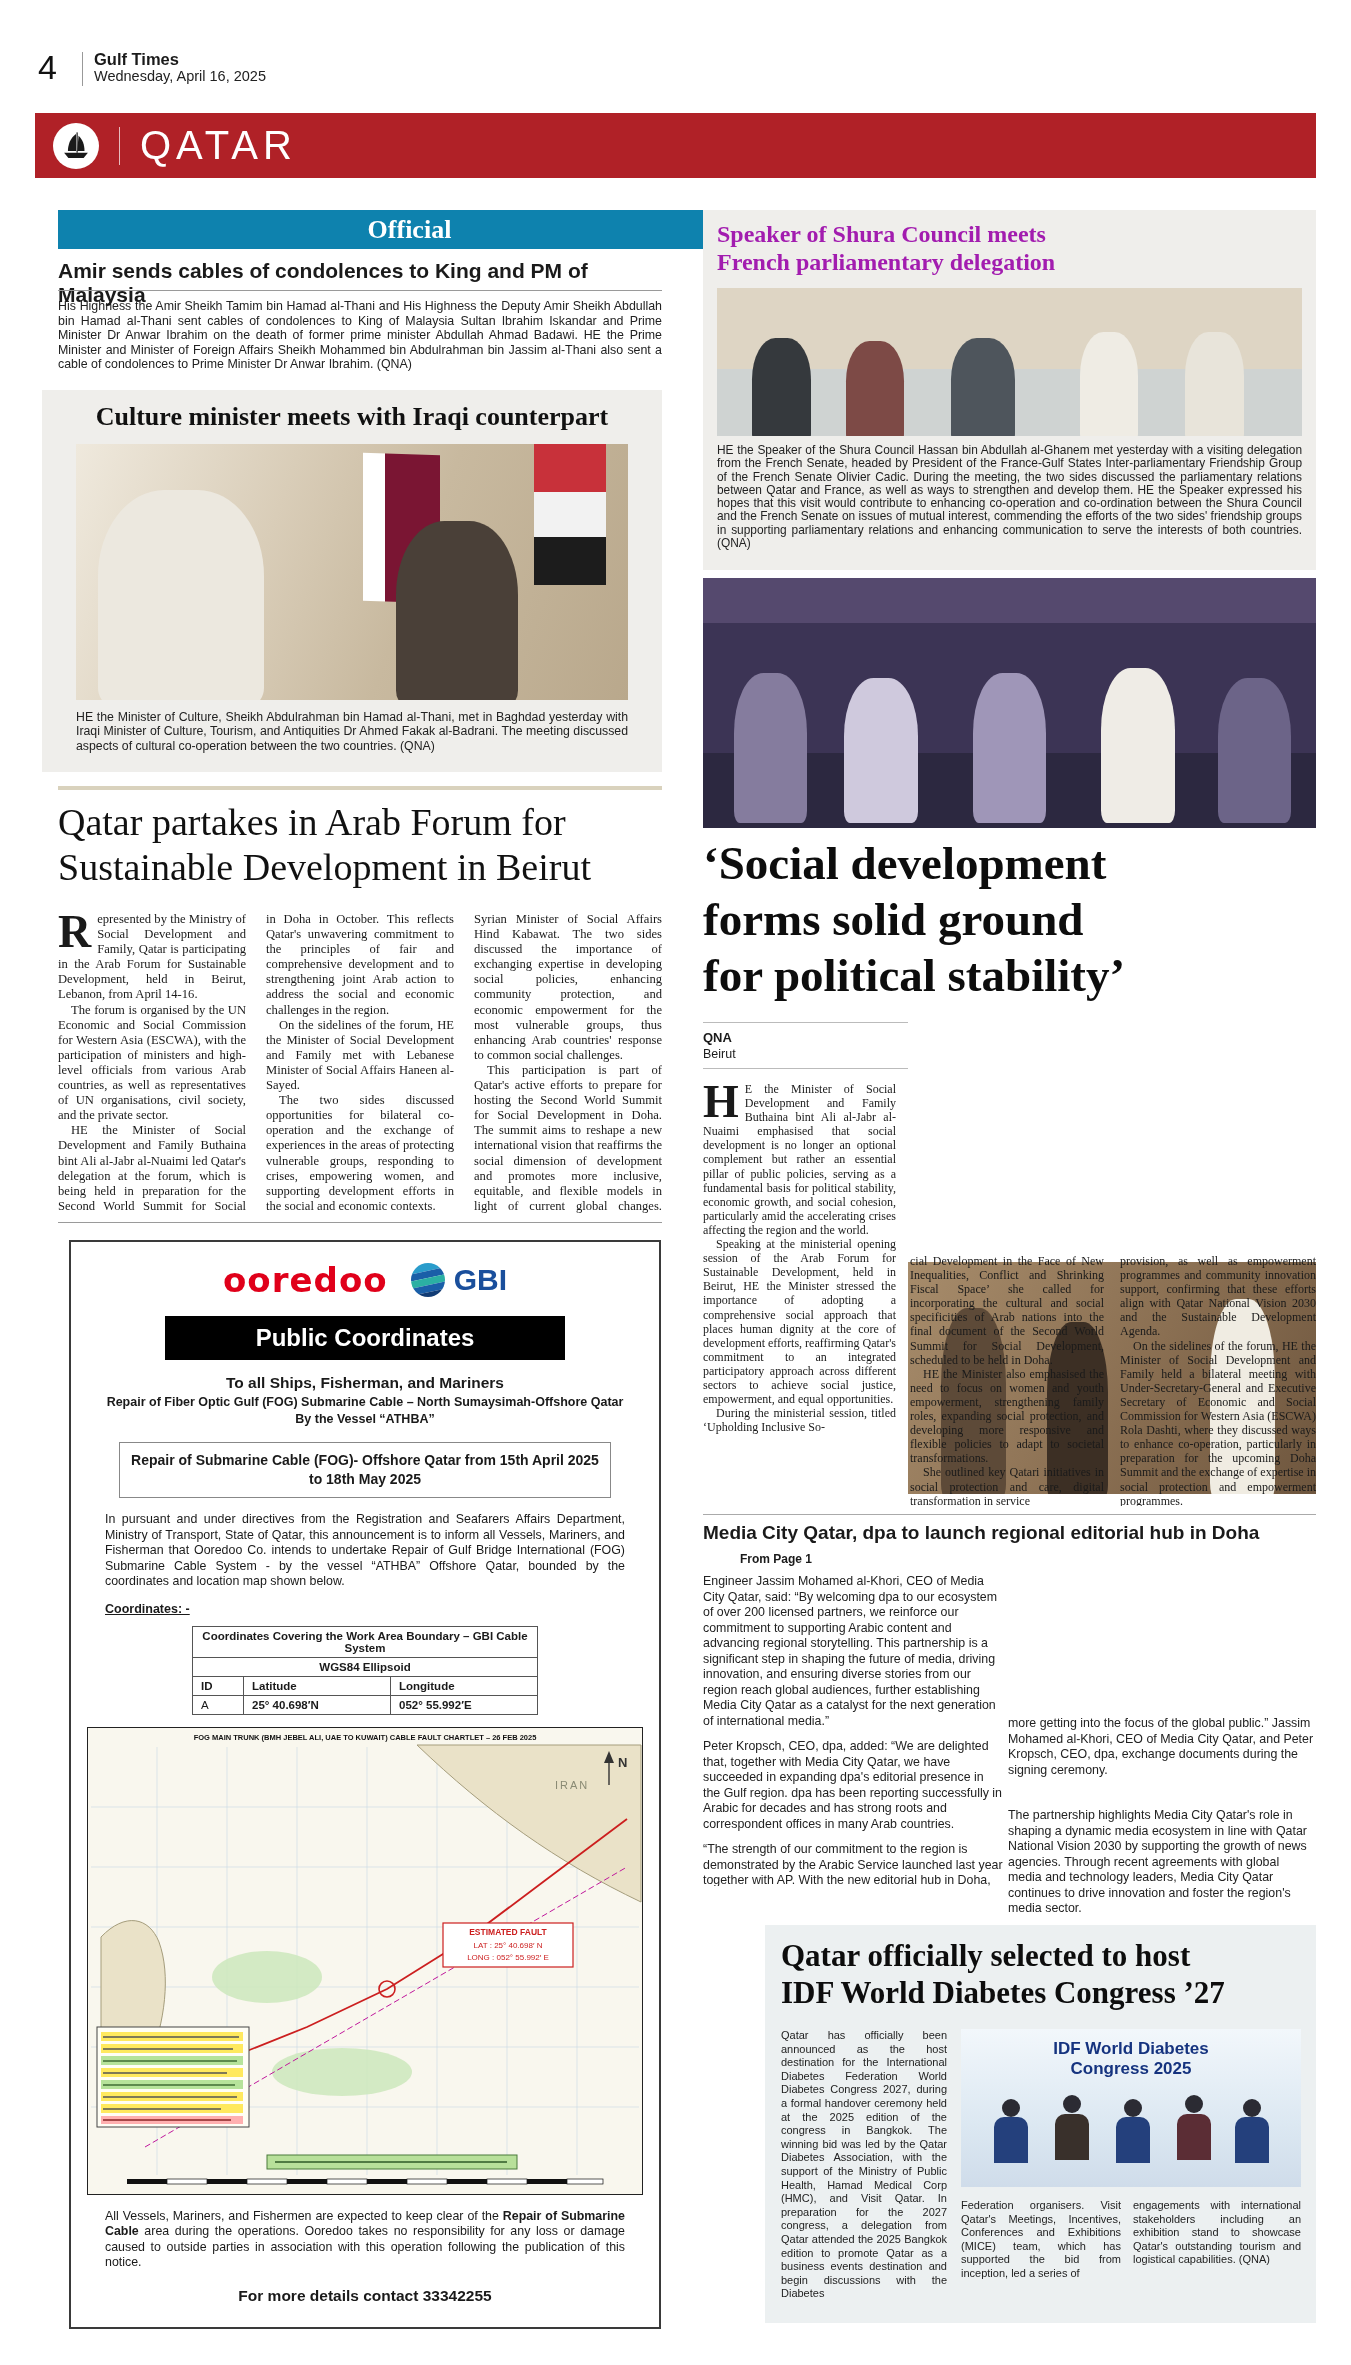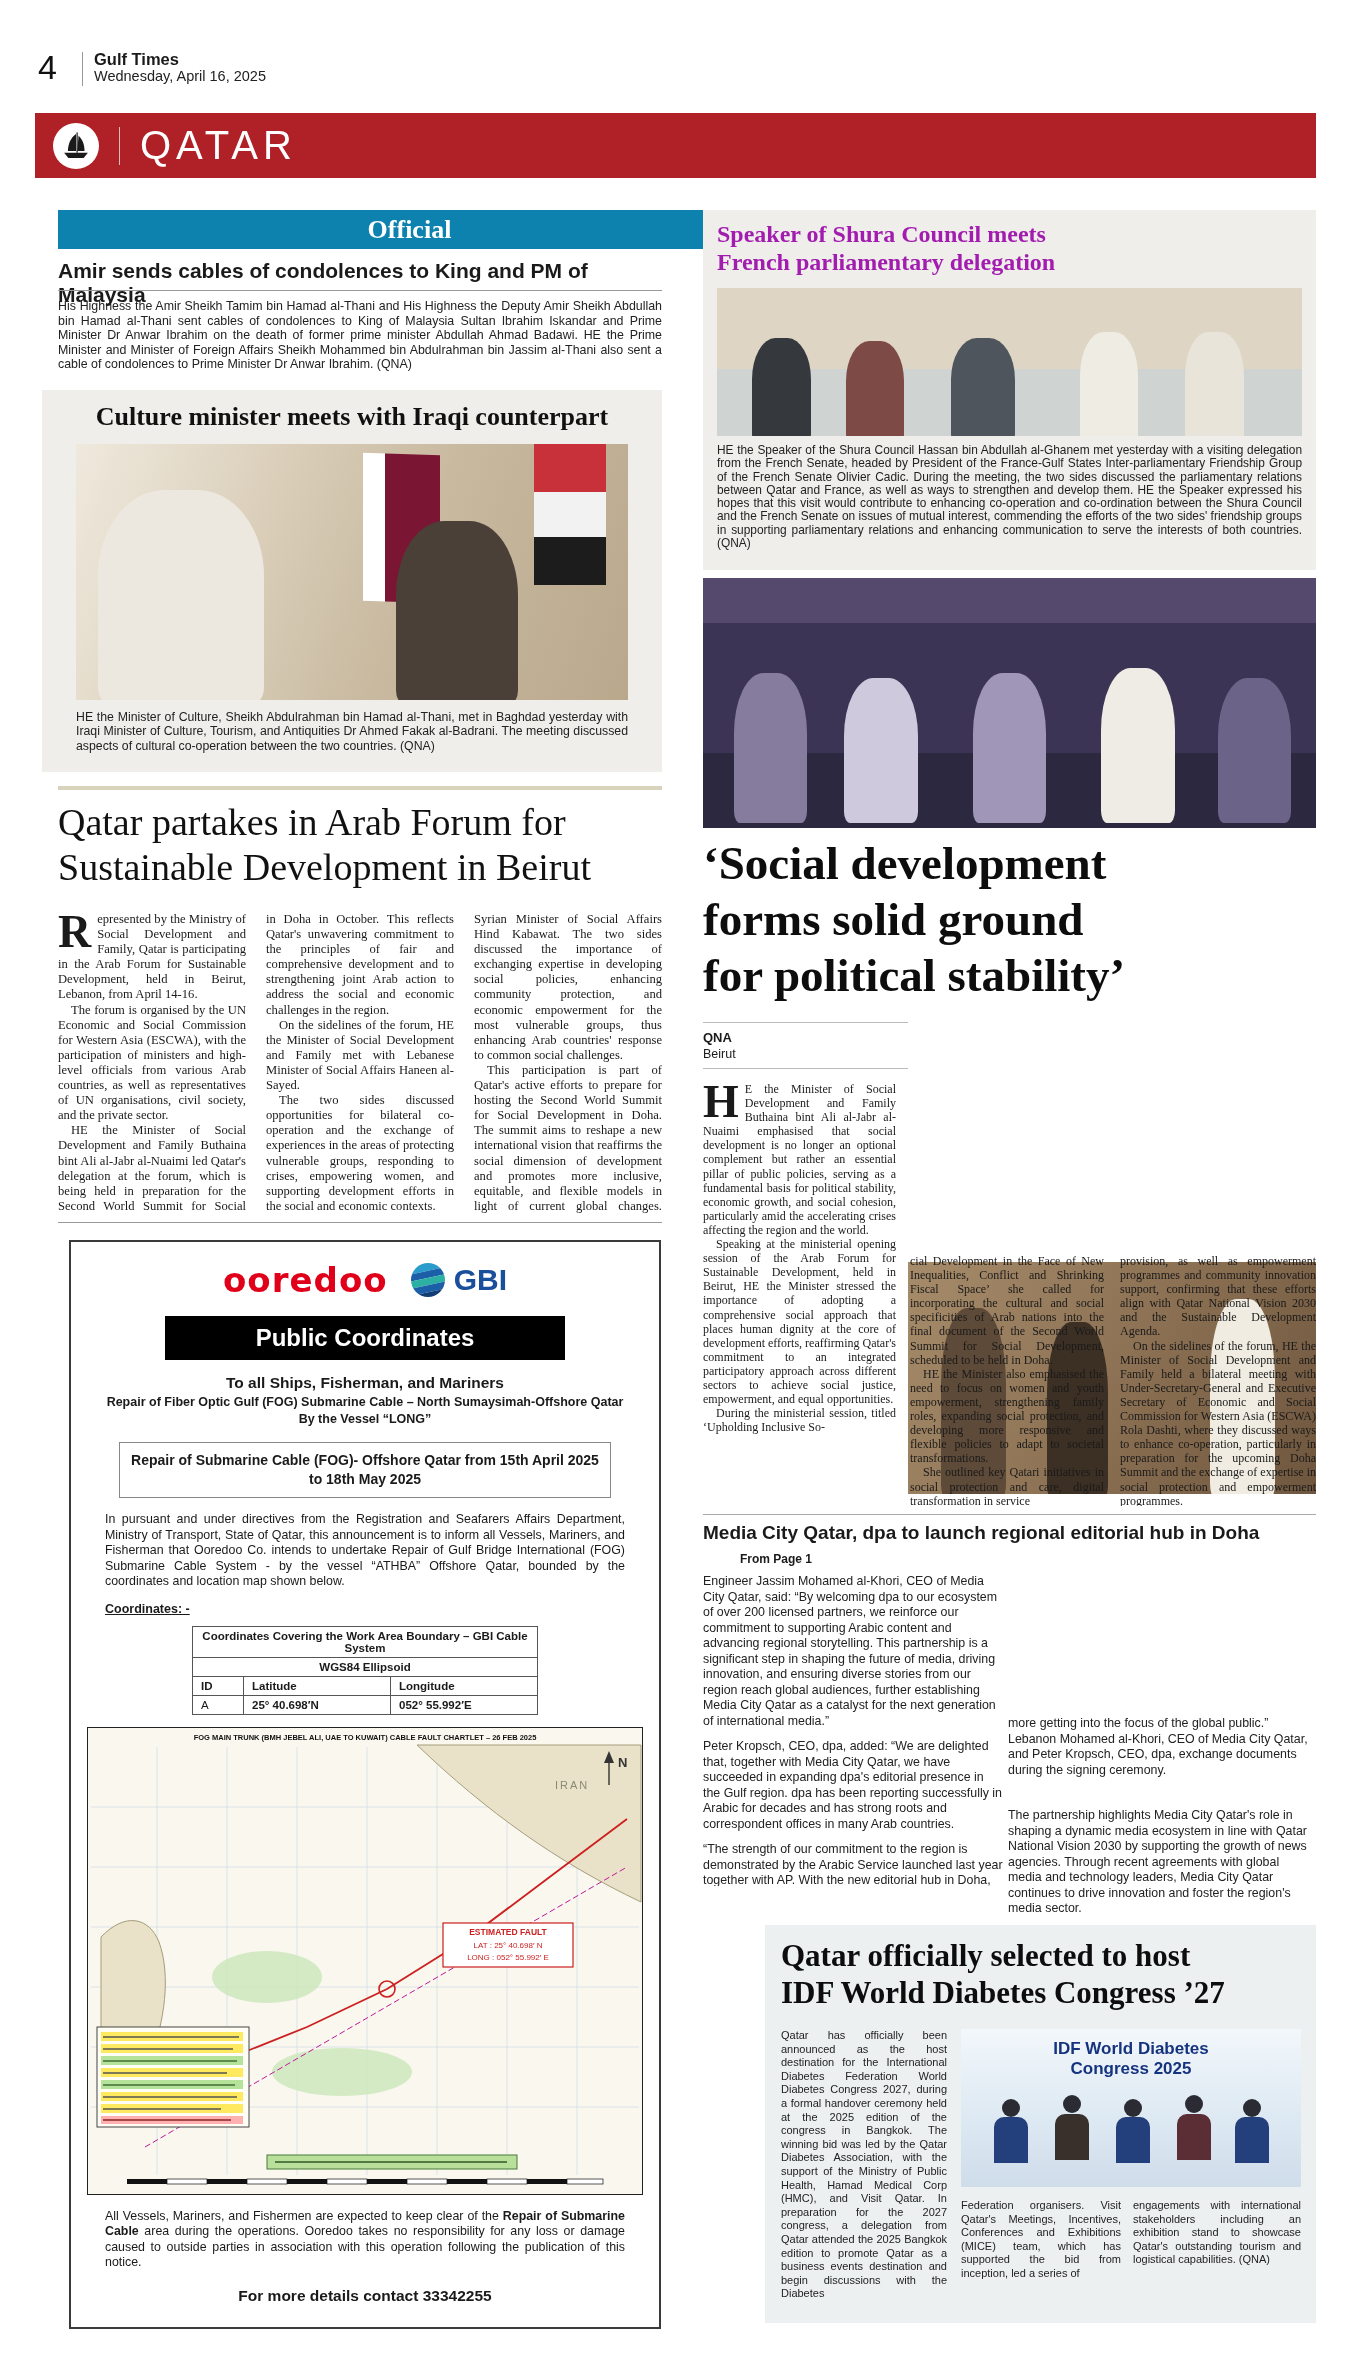--- a/index.html
+++ b/index.html
@@ -136,21 +136,21 @@
             <rect x="0" y="23" width="36" height="7" fill="#1a5fa8" transform="rotate(-12 18 18)"></rect>
             <rect x="0" y="30" width="36" height="6" fill="#123c74" transform="rotate(-12 18 18)"></rect>
           </g>
         </svg>
         <span class="gbitxt">GBI</span>
       </span>
     </div>
     <div class="blackbar" style="width:400px;height:44px;margin:16px auto 0;">Public Coordinates</div>
     <div class="ctr b" style="margin-top:14px;font-size:15.5px;">To all Ships, Fisherman, and Mariners</div>
     <div class="ctr b" style="margin-top:3px;font-size:12.5px;">Repair of Fiber Optic Gulf (FOG) Submarine Cable – North Sumaysimah-Offshore Qatar</div>
-    <div class="ctr b" style="margin-top:3px;font-size:12.5px;">By the Vessel “LONG”</div>
+    <div class="ctr b" style="margin-top:3px;font-size:12.5px;">By the Vessel “ATHBA”</div>
     <div class="titlebox ctr" style="width:470px;margin:16px auto 0;padding:8px 10px;">Repair of Submarine Cable (FOG)- Offshore Qatar from 15th April 2025 to 18th May 2025</div>
     <div class="just" style="width:520px;margin:14px auto 0;font-size:12.4px;line-height:15.6px;">In pursuant and under directives from the Registration and Seafarers Affairs Department, Ministry of Transport, State of Qatar, this announcement is to inform all Vessels, Mariners, and Fisherman that Ooredoo Co. intends to undertake Repair of Gulf Bridge International (FOG) Submarine Cable System - by the vessel “ATHBA” Offshore Qatar, bounded by the coordinates and location map shown below.</div>
     <div class="b underl" style="width:520px;margin:12px auto 0;font-size:12.5px;">Coordinates: -</div>
 
     <table class="coordtable" style="margin-top:10px;">
       <tbody>
           <tr>
             <th colspan="3">Coordinates Covering the Work Area Boundary – GBI Cable System</th>
           </tr>
       <tr>
@@ -321,21 +321,21 @@
       <span>SIGNING CEREMONY</span>
       <span style="letter-spacing:1px;font-weight:normal;">DOHA - QATAR</span>
     </div>
     <div class="dpa-logo">dpa •••</div>
     <div class="fig" style="left:38%;top:30%;width:14%;height:70%;background:#2d3a66;"></div>
     <div class="fig" style="left:56%;top:28%;width:14%;height:72%;background:#f0eee8;"></div>
     <div style="position:absolute;left:28%;bottom:0;width:56%;height:16%;background:#e8e6ef;"></div>
   </div>
   <div class="abs" style="left:1008px;top:1716px;width:308px;font-size:12.4px;line-height:15.5px;color:#222;">
     <span>more getting into the focus of the global public.”</span>
-    <span>Lebanon Mohamed al-Khori, CEO of Media City Qatar, and Peter Kropsch, CEO, dpa, exchange documents during the signing ceremony.</span>
+    <span>Jassim Mohamed al-Khori, CEO of Media City Qatar, and Peter Kropsch, CEO, dpa, exchange documents during the signing ceremony.</span>
   </div>
   <div class="abs" style="left:1008px;top:1808px;width:308px;font-size:12.4px;line-height:15.5px;color:#222;">The partnership highlights Media City Qatar's role in shaping a dynamic media ecosystem in line with Qatar National Vision 2030 by supporting the growth of news agencies. Through recent agreements with global media and technology leaders, Media City Qatar continues to drive innovation and foster the region's media sector.</div>
 
   <div class="abs bluegraybox" style="left:765px;top:1925px;width:551px;height:398px;">
     <div class="serif b hl" style="padding:12px 0 0 16px;font-size:31px;line-height:37px;color:#0d0d0d;">
         <p>Qatar officially selected to host</p>
         <p>IDF World Diabetes Congress ’27</p>
       </div>
     <div class="just" style="position:absolute;left:16px;top:104px;width:166px;height:282px;font-size:11px;line-height:13.6px;overflow:hidden;color:#222;">Qatar has officially been announced as the host destination for the International Diabetes Federation World Diabetes Congress 2027, during a formal handover ceremony held at the 2025 edition of the congress in Bangkok. The winning bid was led by the Qatar Diabetes Association, with the support of the Ministry of Public Health, Hamad Medical Corp (HMC), and Visit Qatar. In preparation for the 2027 congress, a delegation from Qatar attended the 2025 Bangkok edition to promote Qatar as a business events destination and begin discussions with the Diabetes</div>
     <div class="photo ph-idf" style="position:absolute;left:196px;top:104px;width:340px;height:158px;">

